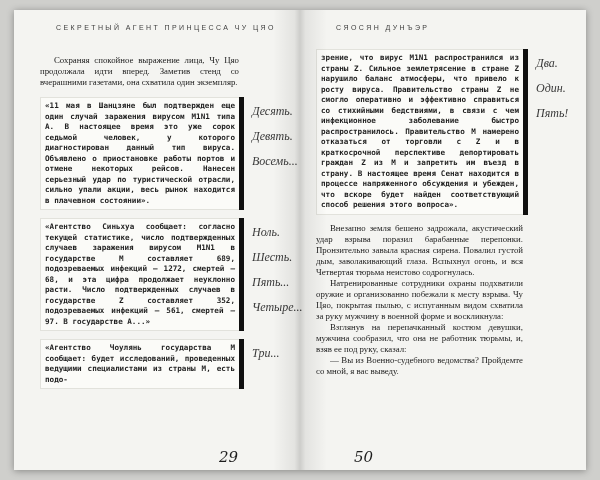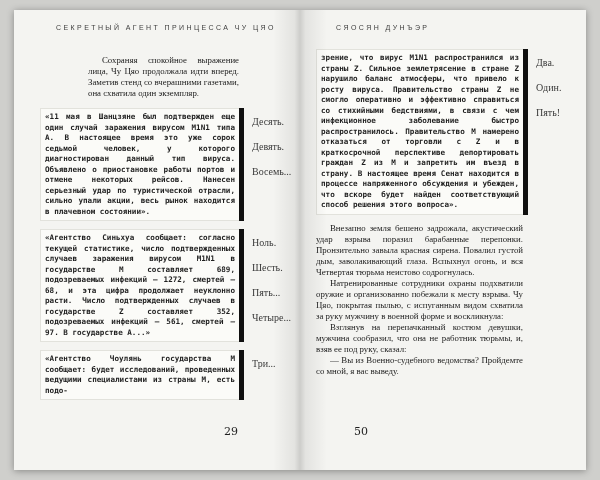--- a/index.html
+++ b/index.html
@@ -28,45 +28,45 @@
     font-size:7px; letter-spacing:2.4px; color:#3d3d3d;
     white-space:nowrap; margin-bottom:24px;
   }
   .page.left .running-head  { text-align:center; }
   .page.right .running-head { text-align:left; padding-left:20px; margin-bottom:18px; }
 
   .body-para {
     font-size:8.8px; line-height:11px; color:#1b1b1b;
     text-align:justify; text-indent:14px; margin-right:53px;
   }
-  .intro { margin-bottom:9px;margin-left:48px; }
+  .intro { margin-bottom:9px; }
 
   .quote-row { display:flex; align-items:stretch; margin-bottom:8px; }
   .quote-text {
     flex:1;
     font-family:"DejaVu Sans Mono", monospace; font-weight:bold;
     font-size:7.6px; line-height:10.5px; color:#1f1f1f;
     text-align:justify; background:#fbfbf8;
     border:1px solid #e2e2dc; border-right:none;
     padding:3px 4px 3px 4px;
   }
   .quote-bar { width:5px; background:#101010; flex:0 0 5px; }
   .notes-col {
     width:48px; flex:0 0 48px; display:flex; flex-direction:column;
     gap:15px; padding:9px 0 0 8px;
   }
   .note {
-    font-size:10px; line-height:10px; color:#3a3a3a;
+    font-style:italic; font-size:12px; line-height:10px; color:#3a3a3a;
     white-space:nowrap;
   }
 
   .pagenum {
-    position:absolute; bottom:32px;
-    font-family:"DejaVu Serif", serif; 
-    font-size:11px; color:#1e1e1e;
+    position:absolute; bottom:4px;
+    font-family:"DejaVu Serif", serif; font-style:italic;
+    font-size:15px; color:#1e1e1e;
   }
   .page.left  .pagenum { right:62px; }
   .page.right .pagenum { left:54px; }
 </style>
 </head>
 <body>
 
 <div class="spread">
 
   <div class="page left">

